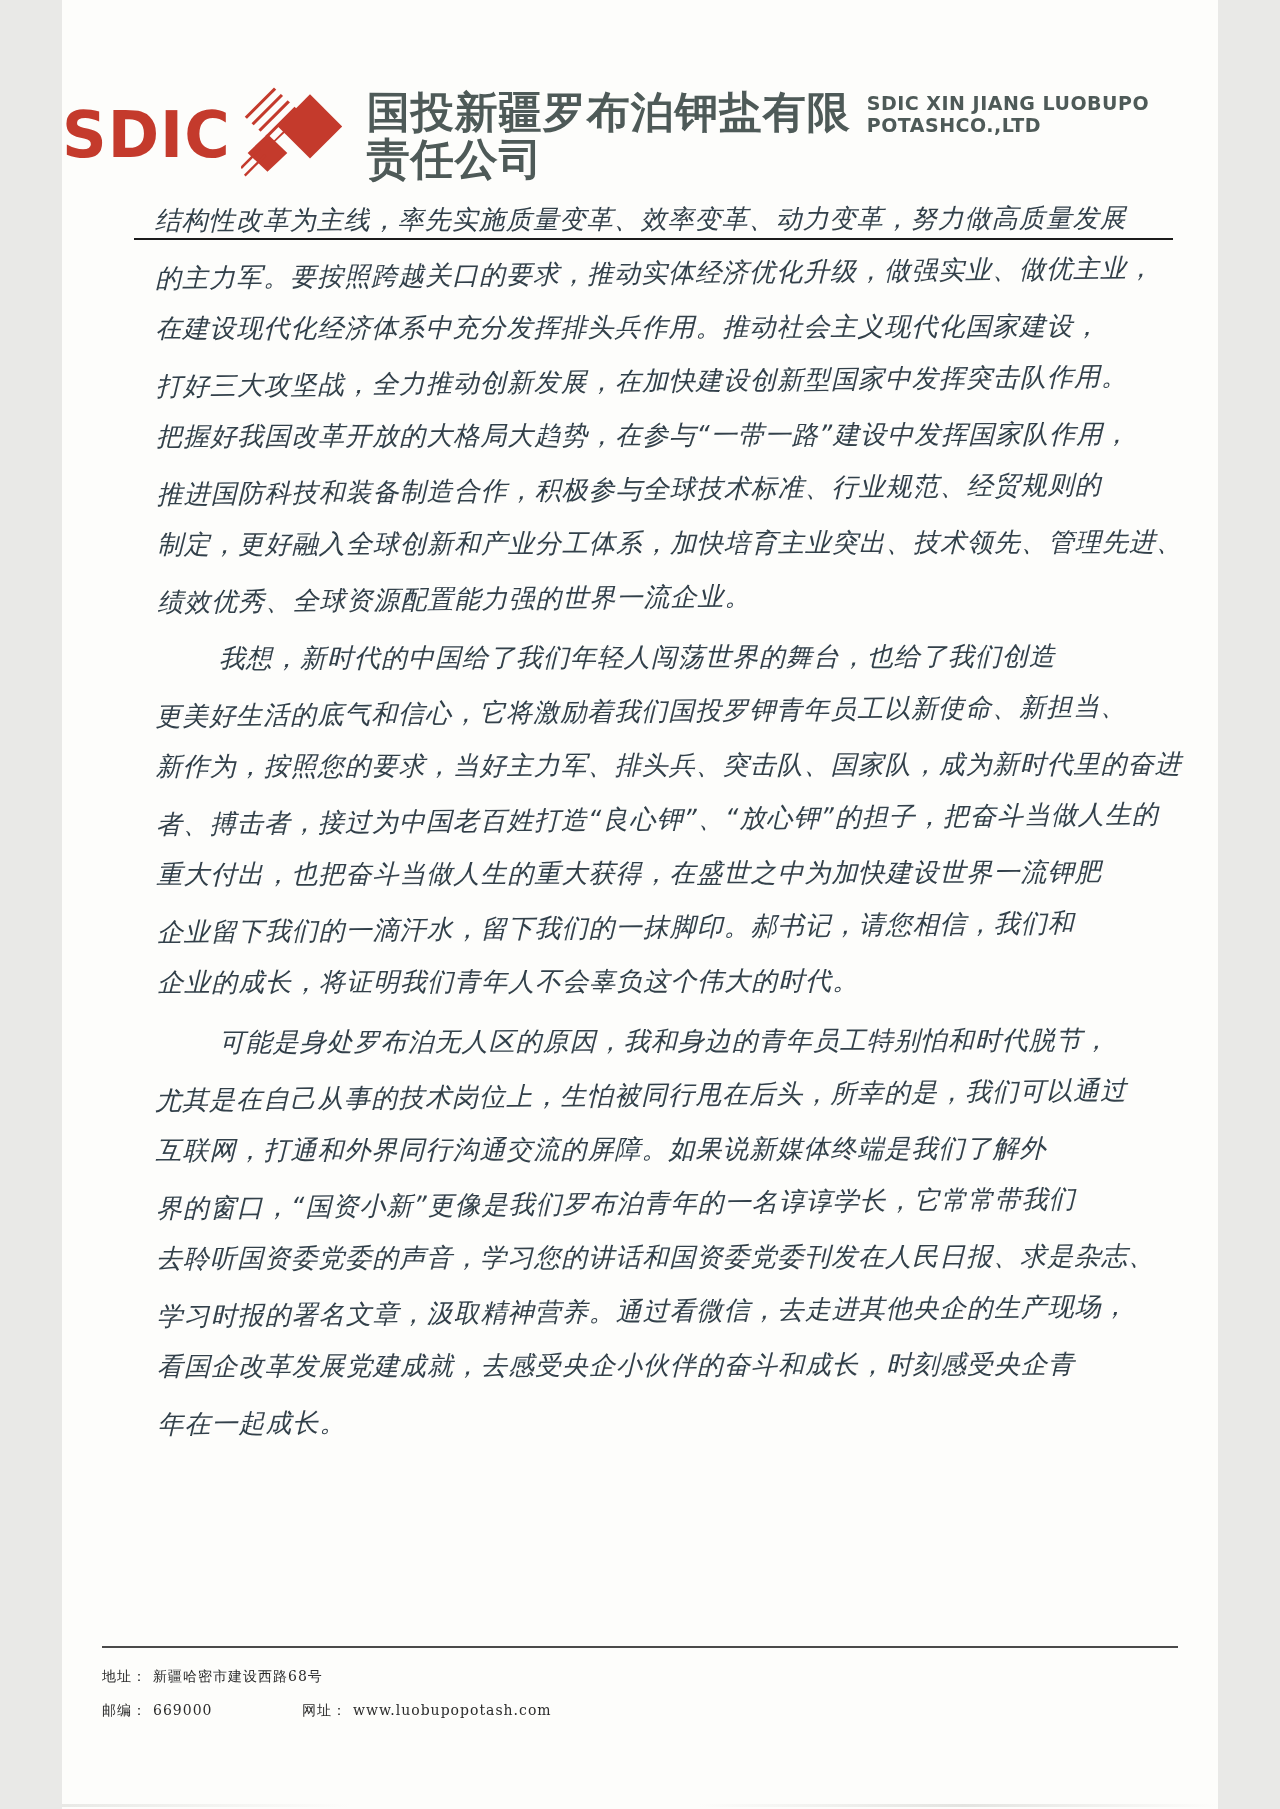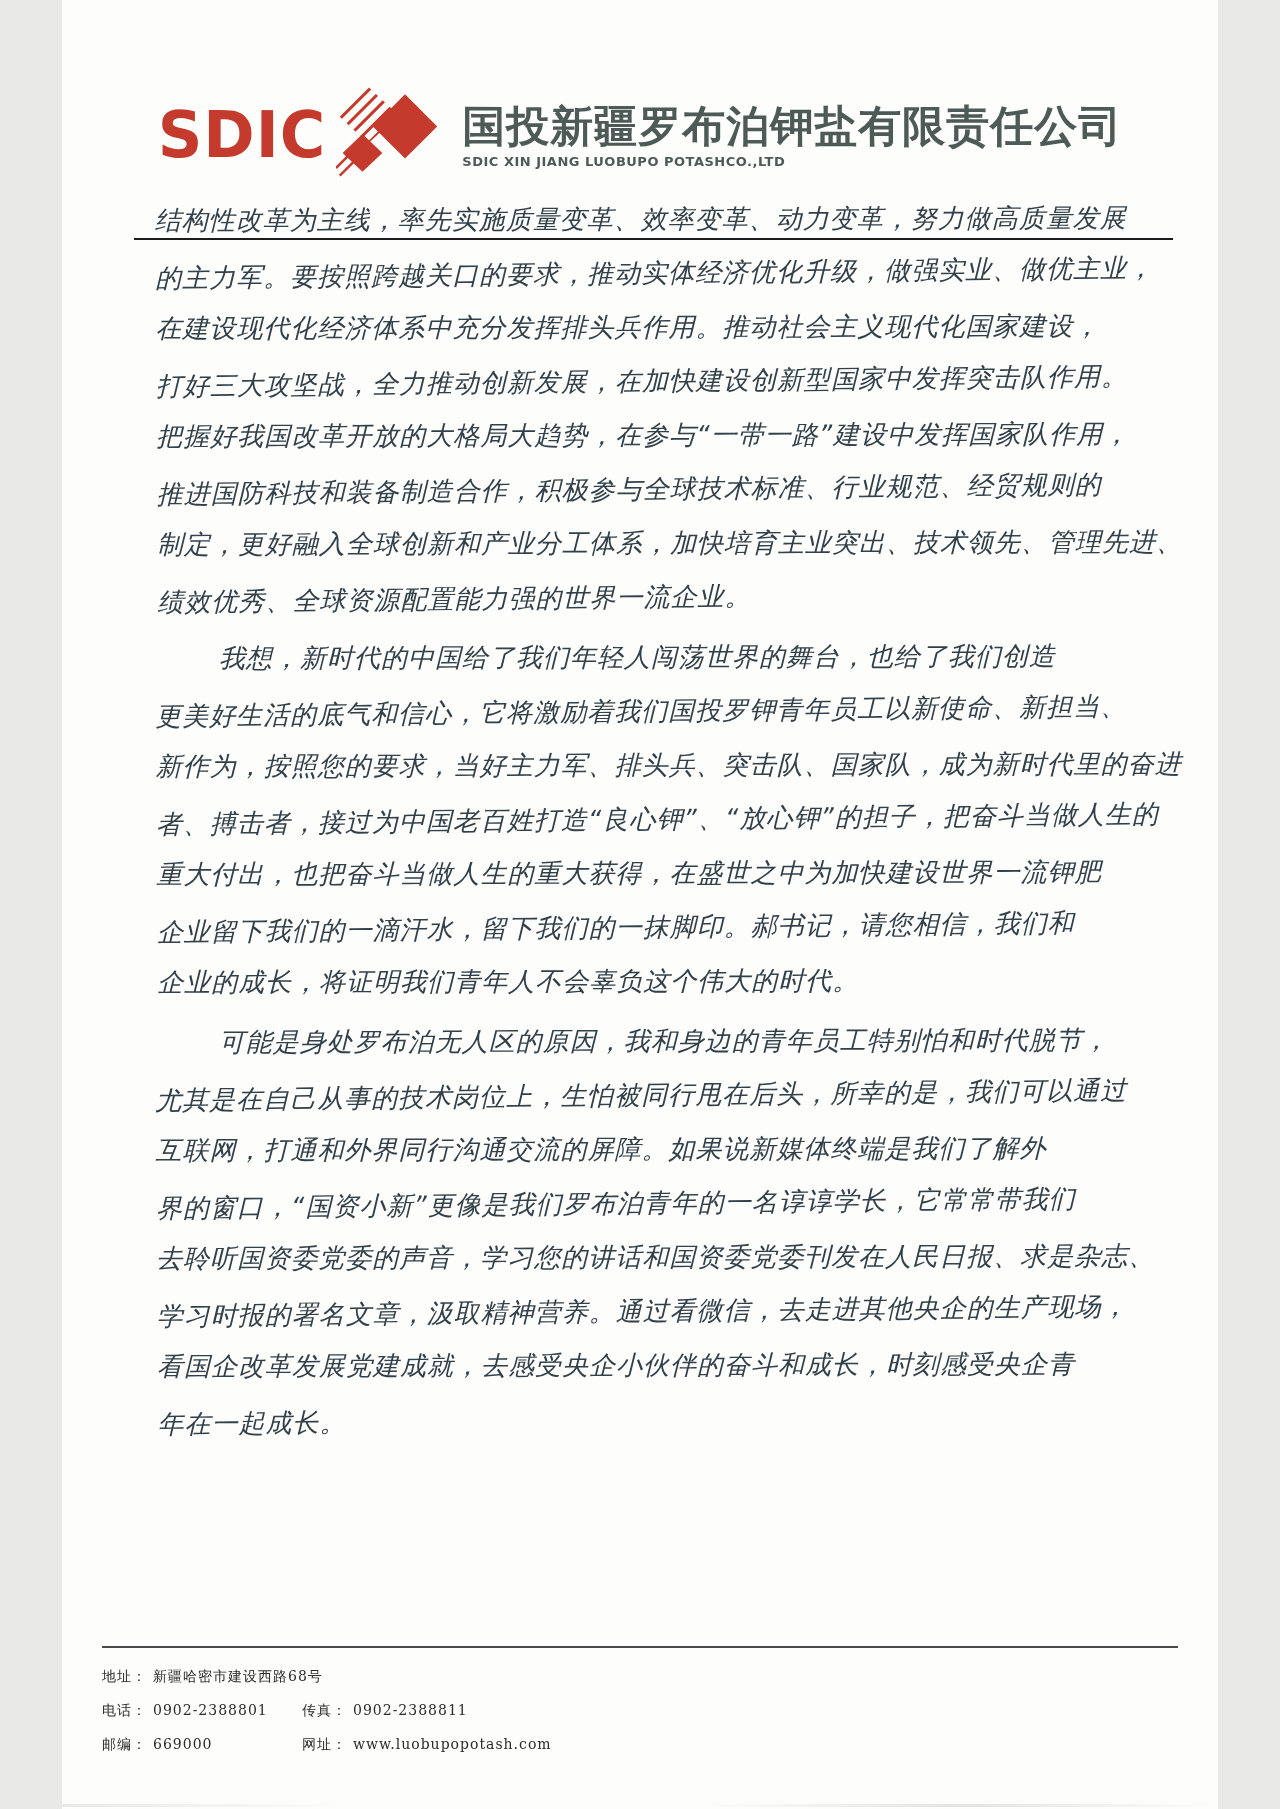--- a/index.html
+++ b/index.html
@@ -19,29 +19,29 @@
     display:flex; justify-content:center; align-items:center;
     gap:22px;
   }
   .logo-group { display:flex; align-items:center; gap:10px; }
   .logo-word {
     font-family:"DejaVu Sans", sans-serif;
     font-weight:800; font-size:62px; line-height:1;
     letter-spacing:1px;
     transform:scaleY(1.02);
   }
-  .name-block { display:flex; flex-direction:column; align-items:flex-start; }
+  .name-block { display:flex; flex-direction:row; align-items:flex-start; }
   .name-zh {
     font-family:"DejaVu Sans", sans-serif;
     font-weight:700; font-size:43px; line-height:1.1;
     letter-spacing:1px;
   }
   .name-en {
     font-family:"DejaVu Sans", sans-serif;
-    font-weight:700; font-size:13px; letter-spacing:0.5px;
+    font-weight:700; font-size:19px; letter-spacing:0.5px;
     margin-top:3px;
   }
   .header-rule {
     position:absolute; top:238px; left:72px; right:45px;
     height:2px; background:#1c1c1c;
   }
 
   
   .letter {
     position:absolute; top:192px; left:62px; width:992px;
@@ -156,28 +156,20 @@
 
   </div>
 
   <div class="footer">
     <div class="f-row">
       <span class="f-label">地址：</span>
       <span>新疆哈密市建设西路68号</span>
     </div>
     <div class="f-row">
       <span class="f-cell1">
-        <span class="f-label">电话：</span><span>0902-2388801</span>
-      </span>
-      <span>
-        <span class="f-label">传真：</span><span>0902-2388811</span>
-      </span>
-    </div>
-    <div class="f-row">
-      <span class="f-cell1">
         <span class="f-label">邮编：</span><span>669000</span>
       </span>
       <span>
         <span class="f-label">网址：</span><span>www.luobupopotash.com</span>
       </span>
     </div>
   </div>
 
   <div class="scan-edge"></div>
 </div>

